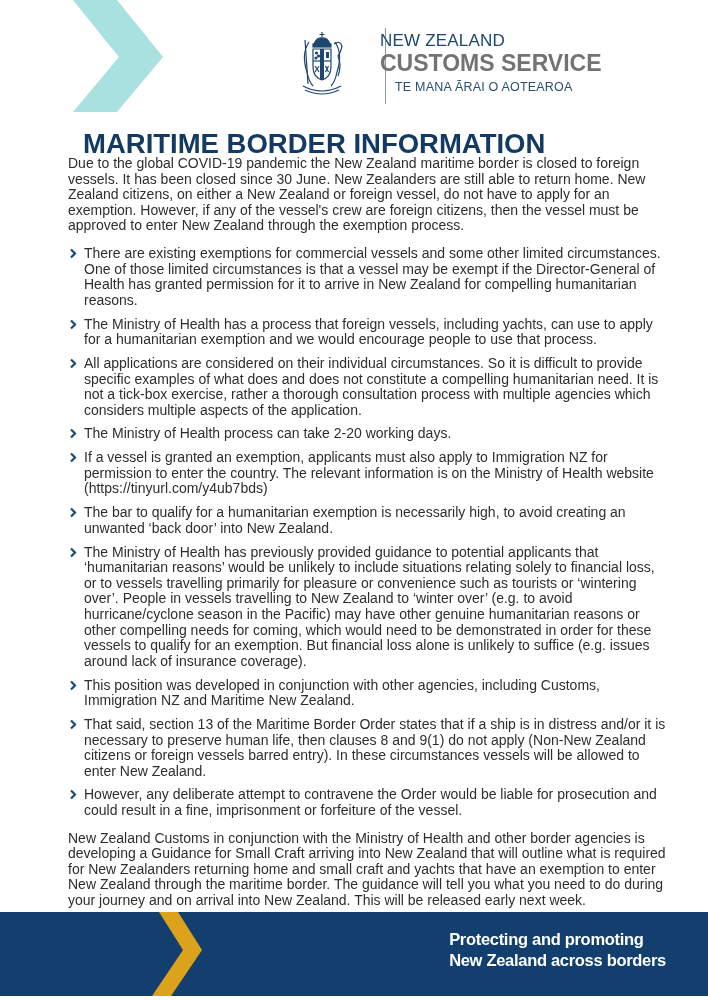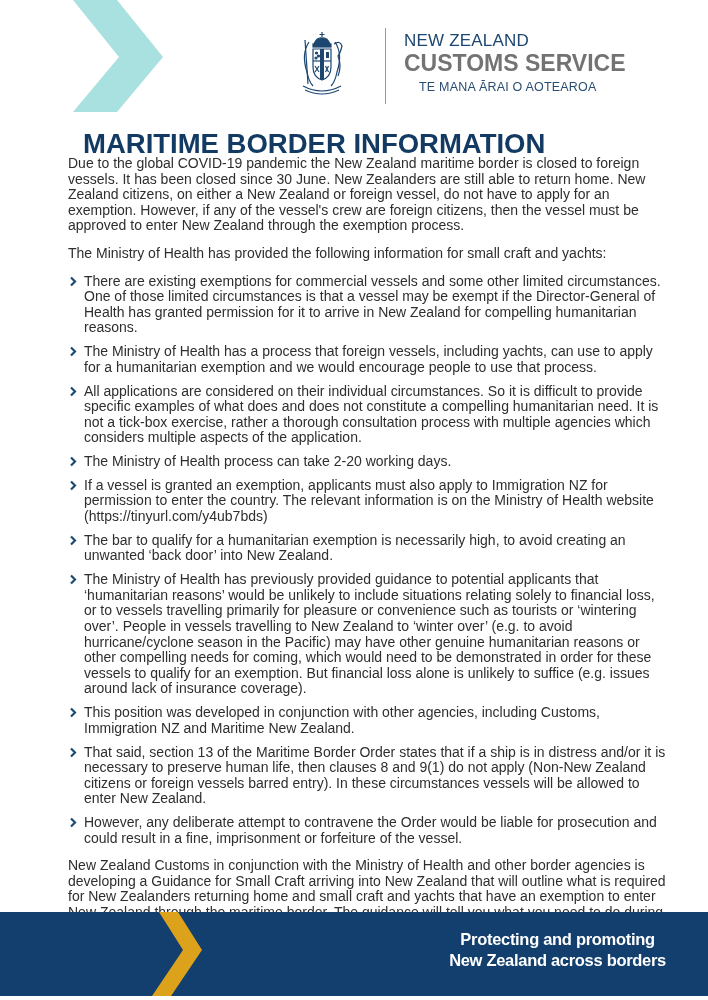--- a/index.html
+++ b/index.html
@@ -5,21 +5,21 @@
     html, body { margin: 0; padding: 0; }
     body {
       width: 708px; height: 1000px; position: relative; overflow: hidden;
       background: #ffffff;
       font-family: "Liberation Sans", sans-serif;
       color: #2b2b2b;
     }
     .top-chevron { position: absolute; left: 0; top: 0; width: 200px; height: 115px; }
     .crest { position: absolute; left: 297px; top: 28px; width: 50px; height: 70px; }
     .logo-divider { position: absolute; left: 385px; top: 28px; width: 1px; height: 76px; background: #8a9aab; }
-    .logo-text { position: absolute; left: 404px; top: 32px; color: #0f3a64; line-height: 1; }
+    .logo-text { position: absolute; left: 380px; top: 32px; color: #0f3a64; line-height: 1; }
     .logo-line1 { font-size: 17px; letter-spacing: 0.2px; font-weight: normal; color: #1d4670; }
     .logo-line2 { font-size: 23px; font-weight: bold; letter-spacing: 0px; margin-top: 3px; color: #737373; }
     .logo-line3 { font-size: 12.5px; margin-top: 6px; letter-spacing: 0.2px; color: #2a4d72; margin-left: 15px; }
 
     .page-title {
       position: absolute; left: 67px; top: 112px;
       font-size: 27.5px; font-weight: bold; color: #123a63; letter-spacing: 0px;
       margin: 16px;
     }
 
@@ -34,21 +34,21 @@
       position: absolute; left: 1px; top: 0px; width: 9px; height: 15px;
     }
     .bullets li .chev svg { display: block; }
 
     .footer-band {
       position: absolute; left: 0; top: 912px; width: 708px; height: 84px;
       background: #123f6d;
     }
     .footer-chevron { position: absolute; left: 140px; top: 912px; width: 70px; height: 84px; }
     .footer-text {
-      position: absolute; right: 42px; top: 929px; text-align: center;
+      position: absolute; right: 42px; top: 929px; text-align: left;
       color: #ffffff; font-weight: bold; font-size: 16.5px; line-height: 21px;
       letter-spacing: -0.3px;
     }
   </style>
 </head>
 <body>
 
 <svg class="top-chevron" viewBox="0 0 200 115">
   <polygon points="73,0 117,0 163,57 117,112 73,112 119,57" fill="#a9e0e0"></polygon>
 </svg>
@@ -82,21 +82,20 @@
 <div class="logo-text">
   <div class="logo-line1">NEW ZEALAND</div>
   <div class="logo-line2">CUSTOMS SERVICE</div>
   <div class="logo-line3">TE MANA ĀRAI O AOTEAROA</div>
 </div>
 
 <h1 class="page-title">MARITIME BORDER INFORMATION</h1>
 
 <div class="content">
   <p>Due to the global COVID-19 pandemic the New Zealand maritime border is closed to foreign vessels. It has been closed since 30 June. New Zealanders are still able to return home. New Zealand citizens, on either a New Zealand or foreign vessel, do not have to apply for an exemption. However, if any of the vessel's crew are foreign citizens, then the vessel must be approved to enter New Zealand through the exemption process.</p>
-  <p>The Ministry of Health has provided the following information for small craft and yachts:</p>
   <ul class="bullets" id="bullet-list">
       <li><span class="chev">
           <svg width="9" height="15" viewBox="0 0 9 15">
             <polyline points="2,3.5 6,7.5 2,11.5" fill="none" stroke="#1b4b73" stroke-width="2.2"></polyline>
           </svg>
         </span><span>There are existing exemptions for commercial vessels and some other limited circumstances.  One of those limited circumstances is that a vessel may be exempt if the Director-General of Health has granted permission for it to arrive in New Zealand for compelling humanitarian reasons.</span></li>
       <li><span class="chev">
           <svg width="9" height="15" viewBox="0 0 9 15">
             <polyline points="2,3.5 6,7.5 2,11.5" fill="none" stroke="#1b4b73" stroke-width="2.2"></polyline>
           </svg>

